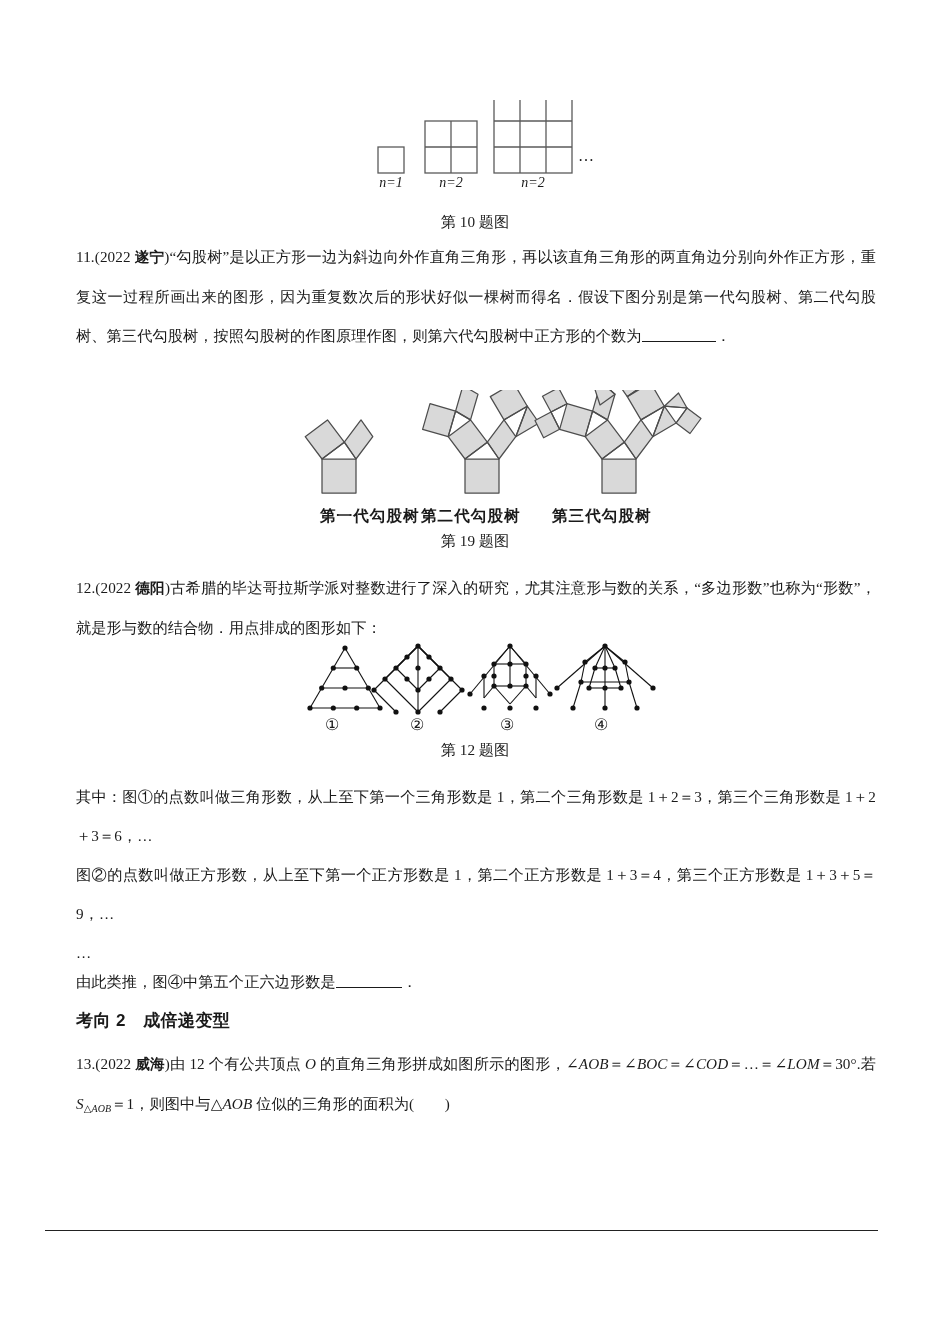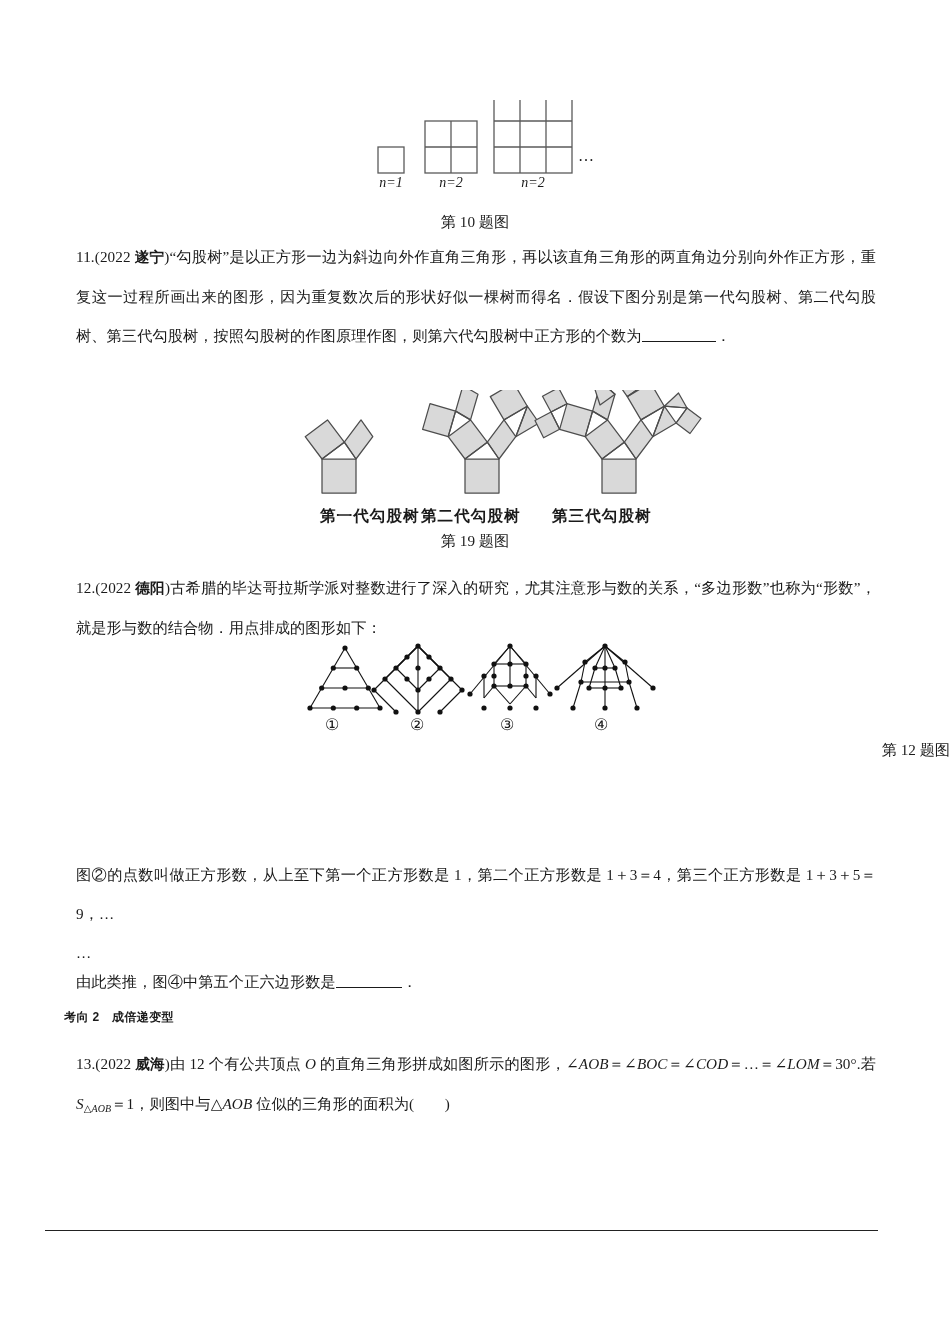--- a/index.html
+++ b/index.html
@@ -52,24 +52,24 @@
   }
   .fig-label {
     position: absolute;
     font-size: 15.6px;
     font-family: "Liberation Serif", "DejaVu Serif", serif;
     font-weight: bold;
     letter-spacing: 1px;
   }
   .sec-head {
     position: absolute;
-    left: 64px;
+    left: 76px;
     font-family: "Liberation Sans", "DejaVu Sans", sans-serif;
     font-weight: bold;
-    font-size: 12px;
+    font-size: 17px;
     letter-spacing: 0.4px;
   }
   .divider {
     position: absolute;
     left: 45px;
     width: 833px;
     height: 0;
     border-top: 1.6px solid #222;
   }
   svg { display: block; }
@@ -325,22 +325,23 @@
         </g>
       </g>
     </svg>
   </div>
 
   <div style="position:absolute; left:325px; top:715px; font-size:16px;">①</div>
   <div style="position:absolute; left:410px; top:715px; font-size:16px;">②</div>
   <div style="position:absolute; left:500px; top:715px; font-size:16px;">③</div>
   <div style="position:absolute; left:594px; top:715px; font-size:16px;">④</div>
 
-  <div class="caption" style="top:740px;text-align:right;">第 12 题图</div>
-
+  <div class="caption" style="top:740px;">第 12 题图</div>
+
+  <div class="para" style="top:777px;">其中：图①的点数叫做三角形数，从上至下第一个三角形数是 1，第二个三角形数是 1＋2＝3，第三个三角形数是 1＋2＋3＝6，…</div>
   <div class="para" style="top:855px;">图②的点数叫做正方形数，从上至下第一个正方形数是 1，第二个正方形数是 1＋3＝4，第三个正方形数是 1＋3＋5＝9，…</div>
   <div class="para nojust" style="top:933px;">…</div>
   <div class="para nojust" style="top:962px;font-family:Liberation Serif, serif;">
     <span>由此类推，图④中第五个正六边形数是</span><span class="blank sm"></span><span>．</span>
   </div>
 
   <div class="sec-head" style="top:1009px;">考向 2　成倍递变型</div>
 
   <div class="para" style="top:1044px;">
     <span>13.</span><span>(2022&nbsp;<span class="bold">威海</span>)</span><span>由 12 个有公共顶点 </span><span class="ital">O</span><span> 的直角三角形拼成如图所示的图形，∠</span><span class="ital">AOB</span><span>＝∠</span><span class="ital">BOC</span><span>＝∠</span><span class="ital">COD</span><span>＝…＝∠</span><span class="ital">LOM</span><span>＝30°.若 </span><span class="ital">S</span><span class="sub">△AOB</span><span>＝1，则图中与△</span><span class="ital">AOB</span><span> 位似的三角形的面积为(　　)</span>

